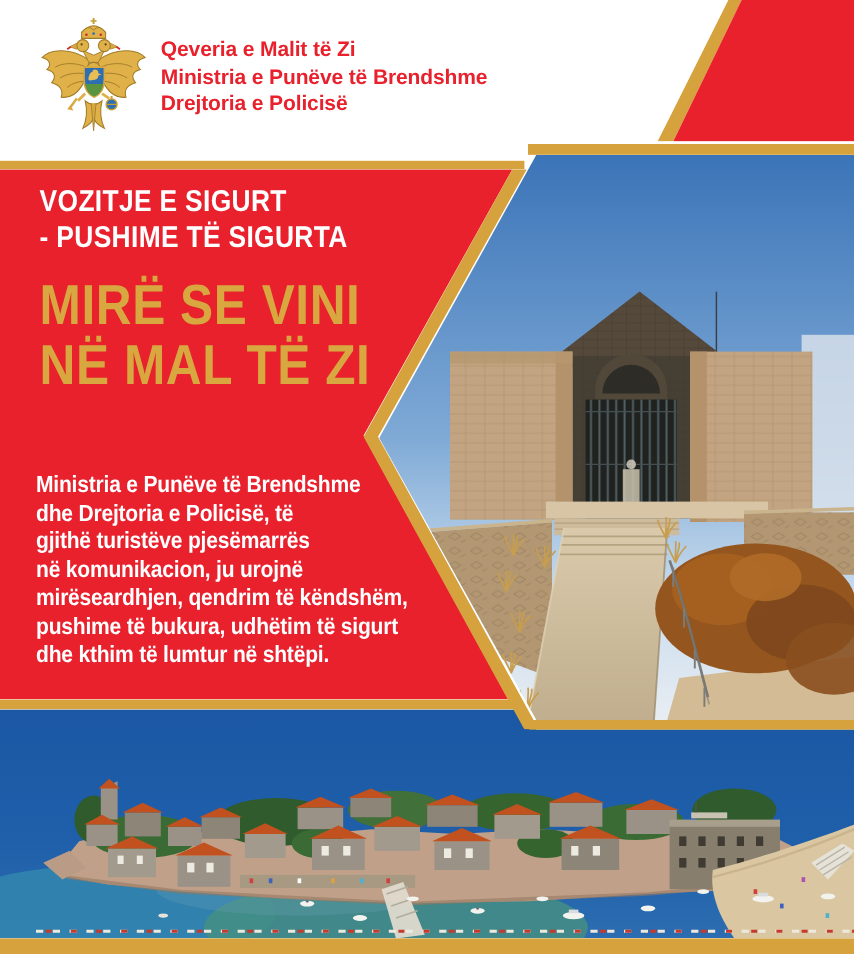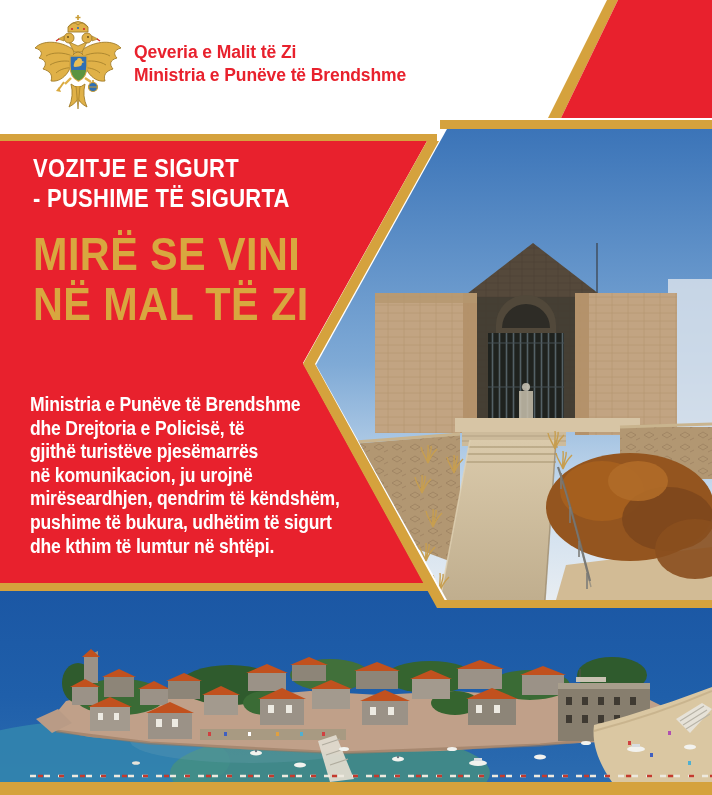--- a/index.html
+++ b/index.html
@@ -23,21 +23,21 @@
   .gold-top-right{left:440px;top:120px;width:272px;height:9px;background:#D5A23D;}
   .gold-bottom-left{left:0;top:583px;width:431px;height:8px;background:#D5A23D;}
   .gold-bottom-right{left:441px;top:600px;width:271px;height:8px;background:#D5A23D;}
   .gold-page-bottom{left:0;top:782px;width:712px;height:13px;background:#D5A23D;}
   .tri-gold{left:548px;top:0;width:70px;height:118px;background:#D5A23D;
     clip-path:polygon(59px 0px,70px 0px,13px 118px,0px 118px);}
   .tri-red{left:548px;top:0;width:164px;height:118px;background:#E8212D;
     clip-path:polygon(70px 0px,164px 0px,164px 118px,13px 118px);}
   
   .emblem{left:30px;top:12px;width:96px;height:106px;}
-  .org-text{left:134px;top:41px;color:#E8212D;font-weight:bold;
+  .org-text{left:134px;top:30px;color:#E8212D;font-weight:bold;
     font-size:17.5px;line-height:22.5px;letter-spacing:-0.1px;white-space:nowrap;}
   
   .slogan{left:33px;top:153px;color:#FFFFFF;font-weight:bold;
     font-size:25px;line-height:30px;letter-spacing:0.3px;white-space:nowrap;
     transform:scaleX(0.88);transform-origin:0 0;}
   .headline{left:33px;top:229px;color:#D8A73F;font-weight:bold;
     font-size:47px;line-height:50px;letter-spacing:0.5px;white-space:nowrap;
     transform:scaleX(0.88);transform-origin:0 0;}
   .paragraph{left:30px;top:393px;color:#FFFFFF;font-weight:bold;
     font-size:19.5px;line-height:23.6px;letter-spacing:-0.2px;white-space:pre-line;
@@ -435,20 +435,21 @@
     <path d="M40 44 H56 Q57 44 57 45 V54 Q57 65 48.5 69 Q40 65 40 54 V45 Q40 44 40 44 Z" fill="#2E6FB4" stroke="#D9A93F" stroke-width="1.4"></path>
     <path d="M41 58 H56 Q55 66 48.5 68.5 Q42 66 41 58 Z" fill="#5B9440"></path>
     <path d="M44 52 Q45 48 47 48 Q47 46 49 46 Q52 46 52 49 L54.5 50 L52 51 Q52 54 49 54.5 L45 55 Q43 55 44 52 Z" fill="#E8BE55"></path>
   </g>
 </svg>
 </div>
 
 <div class="abs org-text">
   <div>Qeveria e Malit të Zi</div>
   <div>Ministria e Punëve të Brendshme</div>
+  <div>Drejtoria e Policisë</div>
 </div>
 
 <div class="abs slogan">
   <div>VOZITJE E SIGURT</div>
   <div>- PUSHIME TË SIGURTA</div>
 </div>
 
 <div class="abs headline">
   <div>MIRË SE VINI</div>
   <div>NË MAL TË ZI</div>

